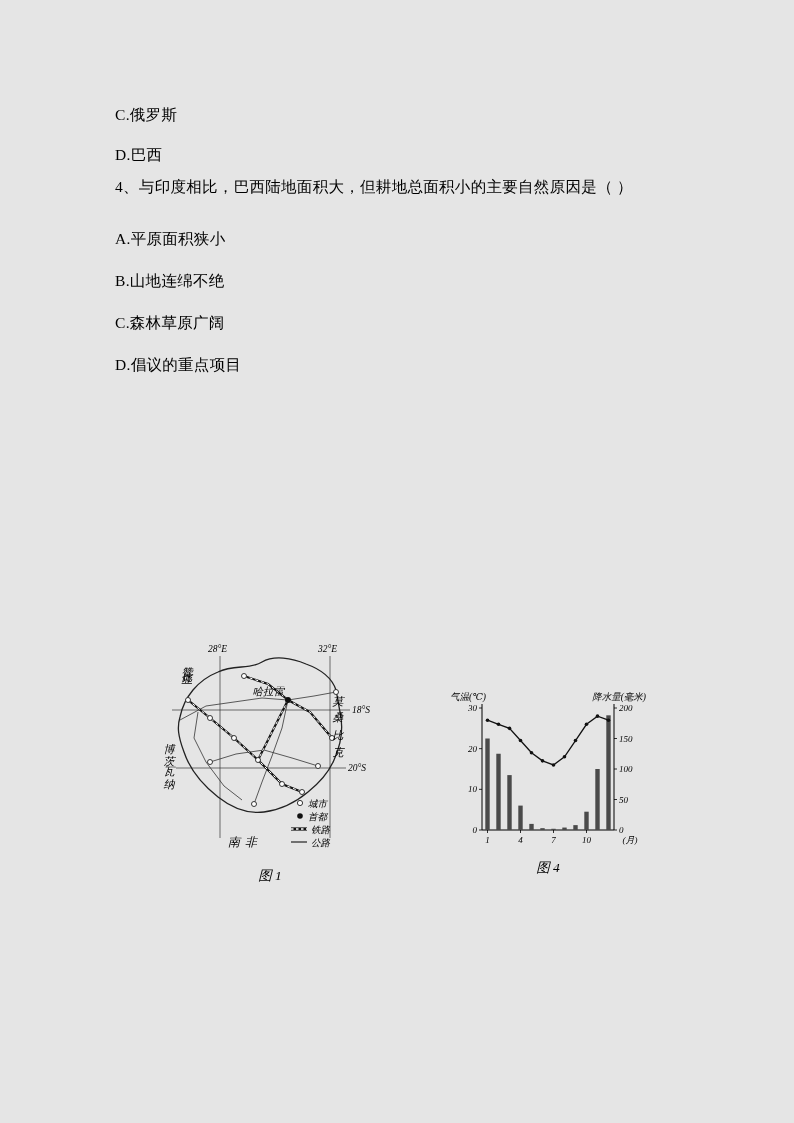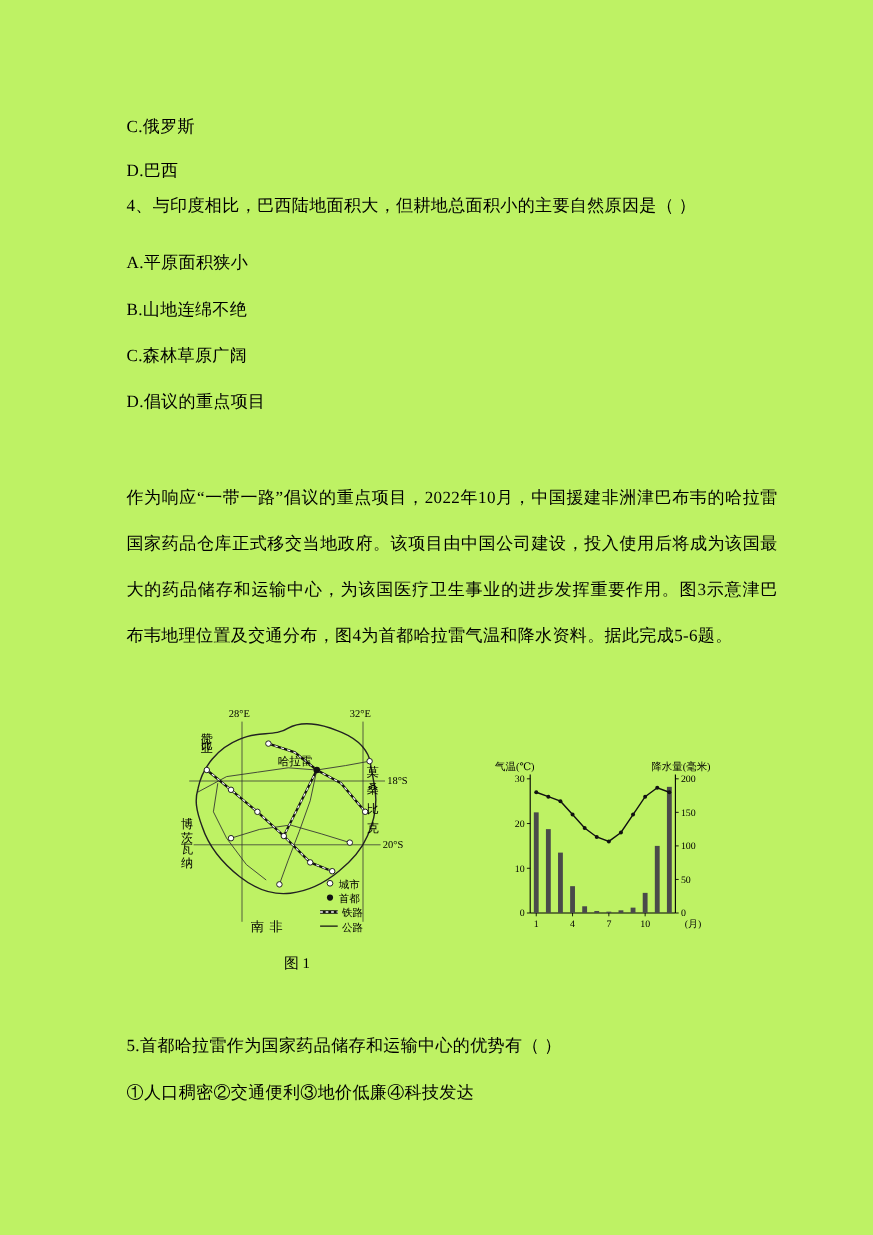--- a/index.html
+++ b/index.html
@@ -1,29 +1,29 @@
 <!DOCTYPE html>
 <html><head>
 <meta charset="utf-8">
 <title>Geography Exam Page</title>
 <style>
   * { margin:0; padding:0; box-sizing:border-box; }
   html,body { background:#ffffff; }
   .page {
-    position:relative; width:794px; height:1123px; background:#bef264;
+    position:relative; width:794px; height:1123px; background:#e5e5e5;
     font-family:"Liberation Serif","DejaVu Serif",serif; color:#000; overflow:hidden;
   }
   .tline {
     position:absolute; left:115px; font-size:15.5px; white-space:pre; letter-spacing:0.3px;
   }
   .passage {
     position:absolute; left:115px; top:432px; width:592px;
     font-size:15.5px; line-height:42px; text-align:justify; letter-spacing:0.3px;
   }
-  .figure { position:absolute; }
+  .figure { position:absolute;font-style:italic; }
   .fig3 { left:150px; top:642px; width:240px; }
   .fig4 { left:448px; top:690px; width:200px; }
   .caption { text-align:center; font-size:13.5px; margin-top:3px; }
   svg { display:block; font-family:"Liberation Serif","DejaVu Serif",serif; }
   .grid { stroke:#333; stroke-width:0.7; }
   .border { fill:none; stroke:#222; stroke-width:1.3; }
   .m-lbl { font-size:9.5px; fill:#000; }
   .cap-lbl { font-size:10.5px; fill:#000; }
   .lg { font-size:9.5px; fill:#000; }
   .rail { fill:none; stroke:#111; stroke-width:2.1; }
@@ -43,21 +43,20 @@
 
   <div class="tline" style="top:105px">C.俄罗斯</div>
   <div class="tline" style="top:145px">D.巴西</div>
 
   <div class="tline" style="top:177px">4、与印度相比，巴西陆地面积大，但耕地总面积小的主要自然原因是（ ）</div>
   <div class="tline" style="top:229px">A.平原面积狭小</div>
   <div class="tline" style="top:271px">B.山地连绵不绝</div>
   <div class="tline" style="top:313px">C.森林草原广阔</div>
   <div class="tline" style="top:355px">D.倡议的重点项目</div>
 
-  <div class="passage">作为响应“一带一路”倡议的重点项目，2022年10月，中国援建非洲津巴布韦的哈拉雷国家药品仓库正式移交当地政府。该项目由中国公司建设，投入使用后将成为该国最大的药品储存和运输中心，为该国医疗卫生事业的进步发挥重要作用。图3示意津巴布韦地理位置及交通分布，图4为首都哈拉雷气温和降水资料。据此完成5-6题。</div>
 
   <div class="figure fig3">
     <svg viewBox="0 0 240 222" width="240" height="222">
 
       <g>
         <line class="grid" x1="70" y1="14" x2="70" y2="196"></line>
         <line class="grid" x1="180" y1="14" x2="180" y2="196"></line>
         <line class="grid" x1="22" y1="68" x2="200" y2="68"></line>
         <line class="grid" x1="26" y1="126" x2="196" y2="126"></line>
       </g>
@@ -178,18 +177,17 @@
         <circle cx="72.5" cy="50.533333333333346" r="1.8" fill="#111"></circle>
         <circle cx="83.5" cy="62.733333333333334" r="1.8" fill="#111"></circle>
         <circle cx="94.5" cy="70.86666666666667" r="1.8" fill="#111"></circle>
         <circle cx="105.5" cy="74.93333333333334" r="1.8" fill="#111"></circle>
         <circle cx="116.5" cy="66.8" r="1.8" fill="#111"></circle>
         <circle cx="127.5" cy="50.533333333333346" r="1.8" fill="#111"></circle>
         <circle cx="138.5" cy="34.266666666666666" r="1.8" fill="#111"></circle>
         <circle cx="149.5" cy="26.133333333333326" r="1.8" fill="#111"></circle>
         <circle cx="160.5" cy="30.200000000000003" r="1.8" fill="#111"></circle>
       </svg>
+    <div class="caption">图 4</div>
   </div>
 
-  <div class="tline" style="top:940px">5.首都哈拉雷作为国家药品储存和运输中心的优势有（ ）</div>
-  <div class="tline" style="top:983px">①人口稠密②交通便利③地价低廉④科技发达</div>
 
 </div>
 
 </body></html>

